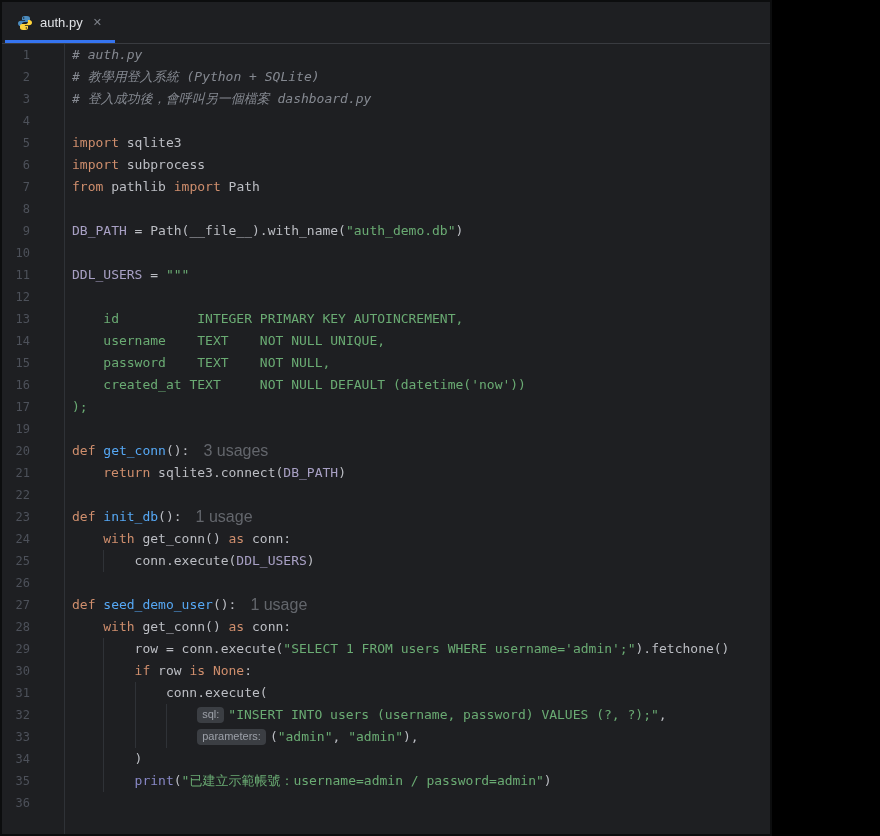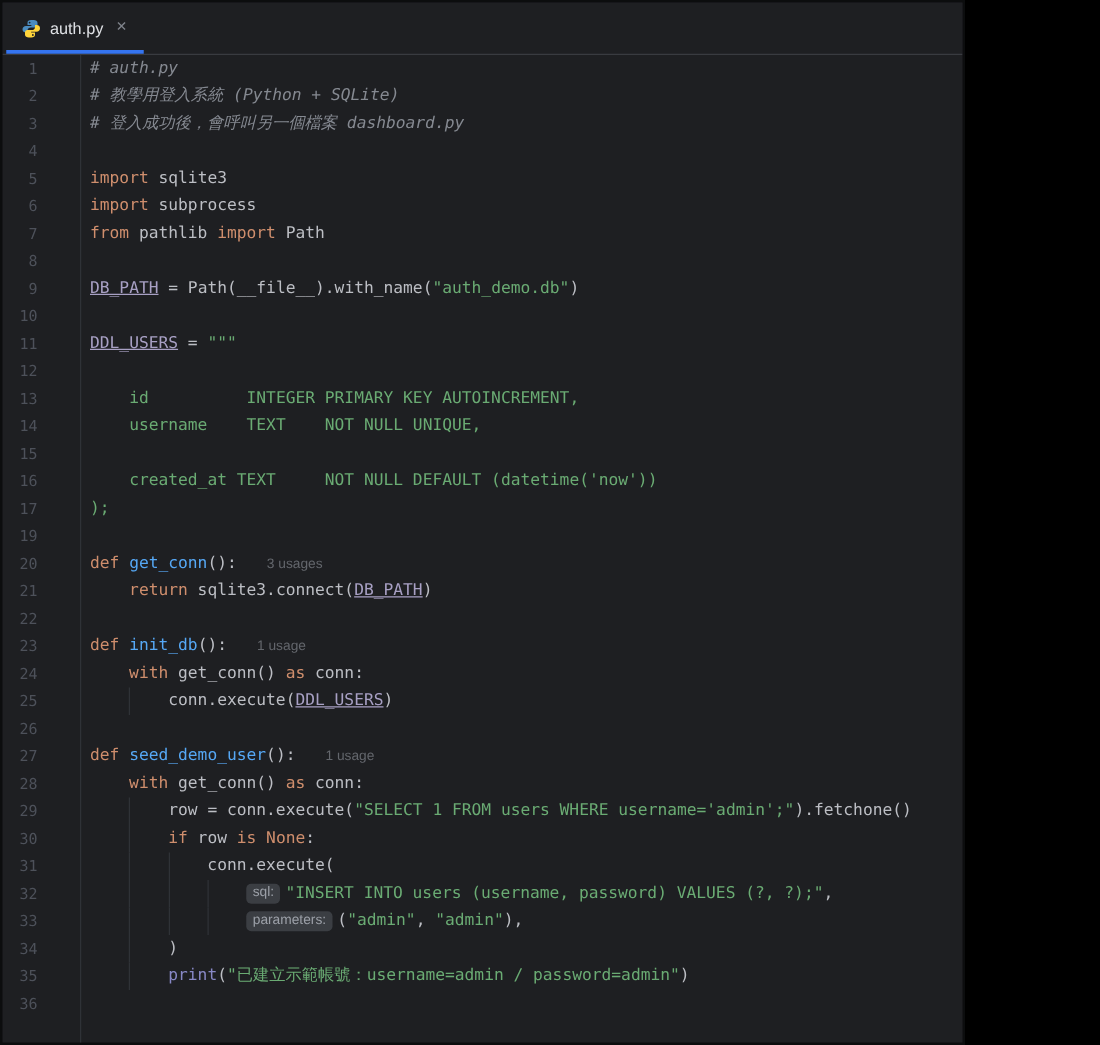--- a/index.html
+++ b/index.html
@@ -58,26 +58,26 @@
   }
   .indent{display:inline-block;width:4ch;height:22px;vertical-align:top;box-sizing:border-box;}
   .indent.guided{border-left:1px solid var(--guide,#2F3237);}
   .tok{vertical-align:top;}
   .tok.kw{color:var(--kw,#CF8E6D);}
   .tok.str{color:var(--str,#6AAB73);}
   .tok.com{color:var(--com,#858991);font-style:italic;}
   .tok.txt{color:var(--txt,#BCBEC4);}
   .tok.fn{color:var(--fn,#56A8F5);}
   .tok.bi{color:var(--bi,#8888C6);}
-  .tok.glob{color:var(--glob,#A8A0C4);text-decoration:underline;}
+  .tok.glob{color:var(--glob,#A8A0C4);}
   .tok.usages{
     color:var(--hint,#63666C);
     font-family:"Liberation Sans",sans-serif;
-    font-size:11px;
-    margin-left:24px;
+    font-size:16px;
+    margin-left:14px;
   }
   .tok.chip{
     display:inline-block;
     font-family:"Liberation Sans",sans-serif;
     font-size:11px;
     line-height:15px;
     color:var(--chiptxt,#9CA0A8);
     background:var(--chipbg,#3B3E43);
     border-radius:4px;
     padding:0 5px 1px 5px;
@@ -111,21 +111,21 @@
         <div class="line"><span class="ln">5</span><span class="tok kw">import</span><span class="tok txt"> sqlite3</span></div>
         <div class="line"><span class="ln">6</span><span class="tok kw">import</span><span class="tok txt"> subprocess</span></div>
         <div class="line"><span class="ln">7</span><span class="tok kw">from</span><span class="tok txt"> pathlib </span><span class="tok kw">import</span><span class="tok txt"> Path</span></div>
         <div class="line"><span class="ln">8</span></div>
         <div class="line"><span class="ln">9</span><span class="tok glob">DB_PATH</span><span class="tok txt"> = Path(__file__).with_name(</span><span class="tok str">"auth_demo.db"</span><span class="tok txt">)</span></div>
         <div class="line"><span class="ln">10</span></div>
         <div class="line"><span class="ln">11</span><span class="tok glob">DDL_USERS</span><span class="tok txt"> = </span><span class="tok str">"""</span></div>
         <div class="line"><span class="ln">12</span></div>
         <div class="line"><span class="ln">13</span><span class="tok str">    id          INTEGER PRIMARY KEY AUTOINCREMENT,</span></div>
         <div class="line"><span class="ln">14</span><span class="tok str">    username    TEXT    NOT NULL UNIQUE,</span></div>
-        <div class="line"><span class="ln">15</span></div>
+        <div class="line"><span class="ln">15</span><span class="tok str">    password    TEXT    NOT NULL,</span></div>
         <div class="line"><span class="ln">16</span><span class="tok str">    created_at TEXT     NOT NULL DEFAULT (datetime('now'))</span></div>
         <div class="line"><span class="ln">17</span><span class="tok str">);</span></div>
         <div class="line"><span class="ln">19</span></div>
         <div class="line"><span class="ln">20</span><span class="tok kw">def </span><span class="tok fn">get_conn</span><span class="tok txt">():</span><span class="tok usages">3 usages</span></div>
         <div class="line"><span class="ln">21</span><span class="indent"></span><span class="tok kw">return</span><span class="tok txt"> sqlite3.connect(</span><span class="tok glob">DB_PATH</span><span class="tok txt">)</span></div>
         <div class="line"><span class="ln">22</span></div>
         <div class="line"><span class="ln">23</span><span class="tok kw">def </span><span class="tok fn">init_db</span><span class="tok txt">():</span><span class="tok usages">1 usage</span></div>
         <div class="line"><span class="ln">24</span><span class="indent"></span><span class="tok kw">with</span><span class="tok txt"> get_conn() </span><span class="tok kw">as</span><span class="tok txt"> conn:</span></div>
         <div class="line"><span class="ln">25</span><span class="indent"></span><span class="indent guided"></span><span class="tok txt">conn.execute(</span><span class="tok glob">DDL_USERS</span><span class="tok txt">)</span></div>
         <div class="line"><span class="ln">26</span></div>

